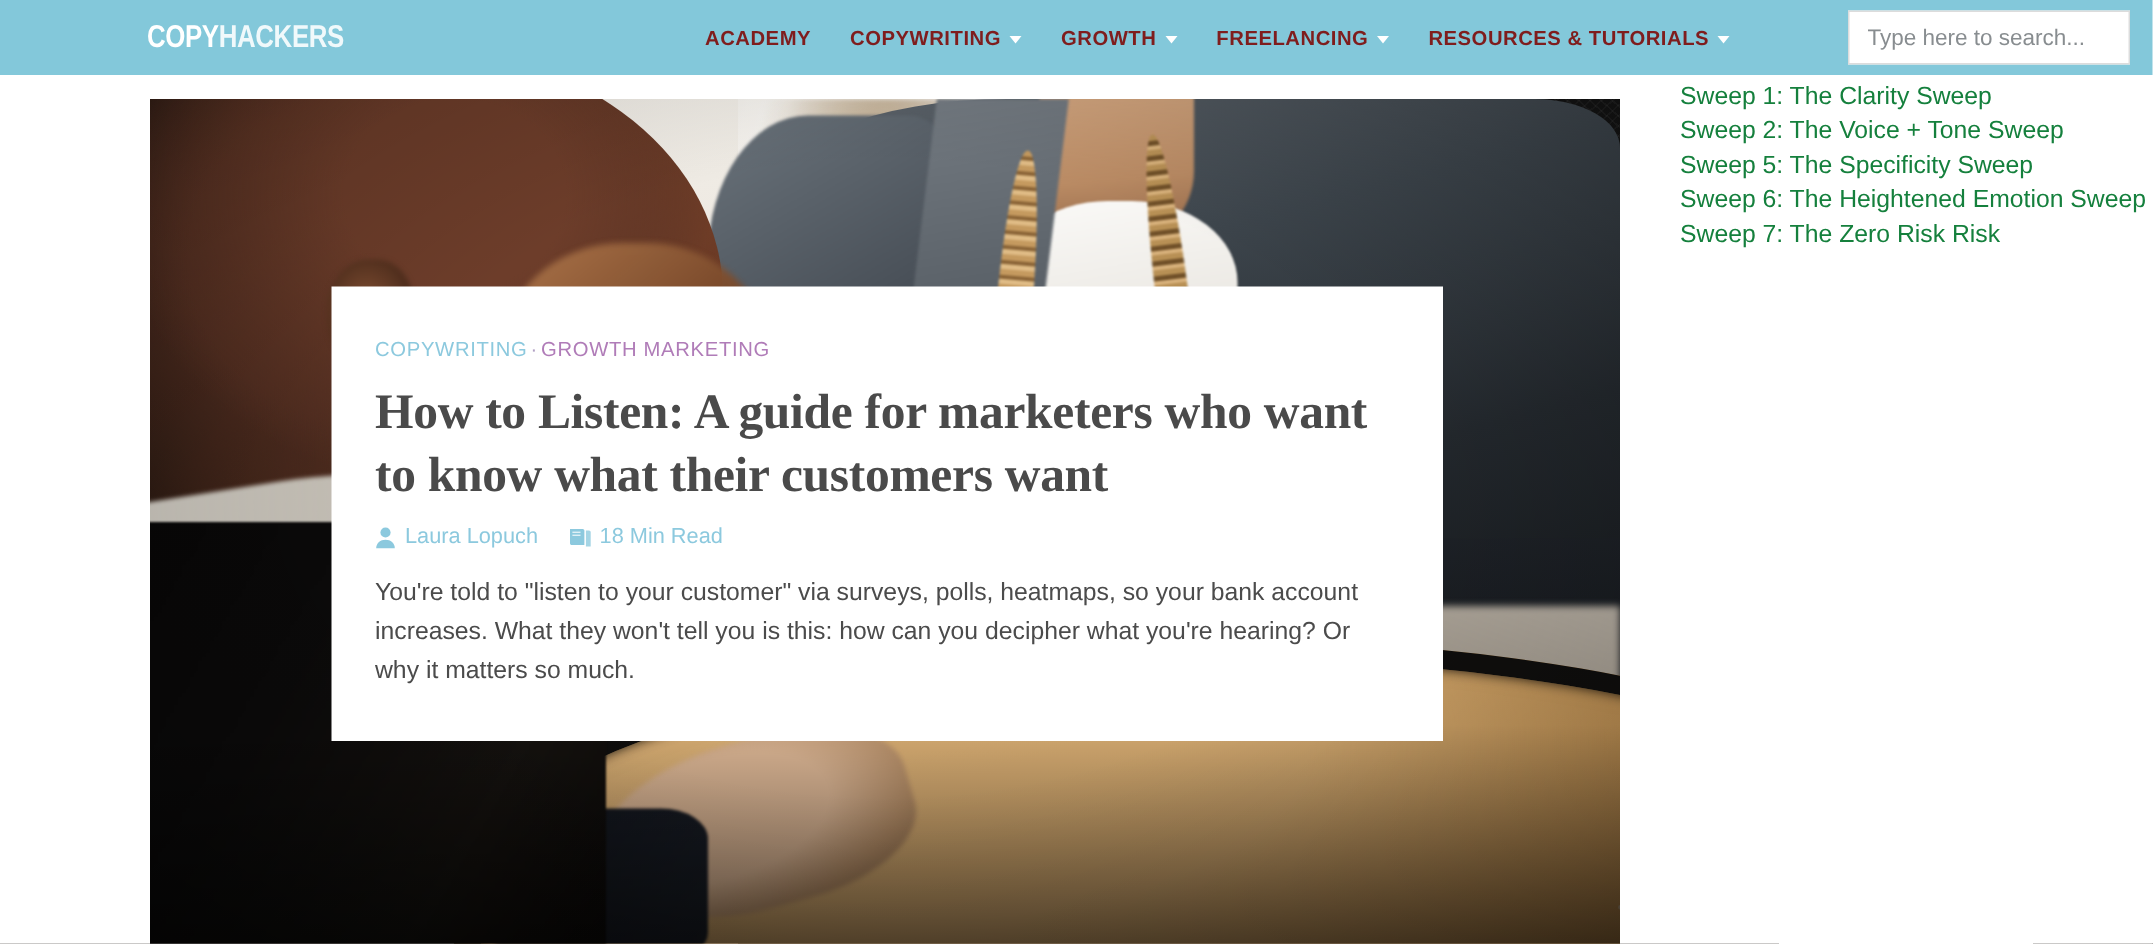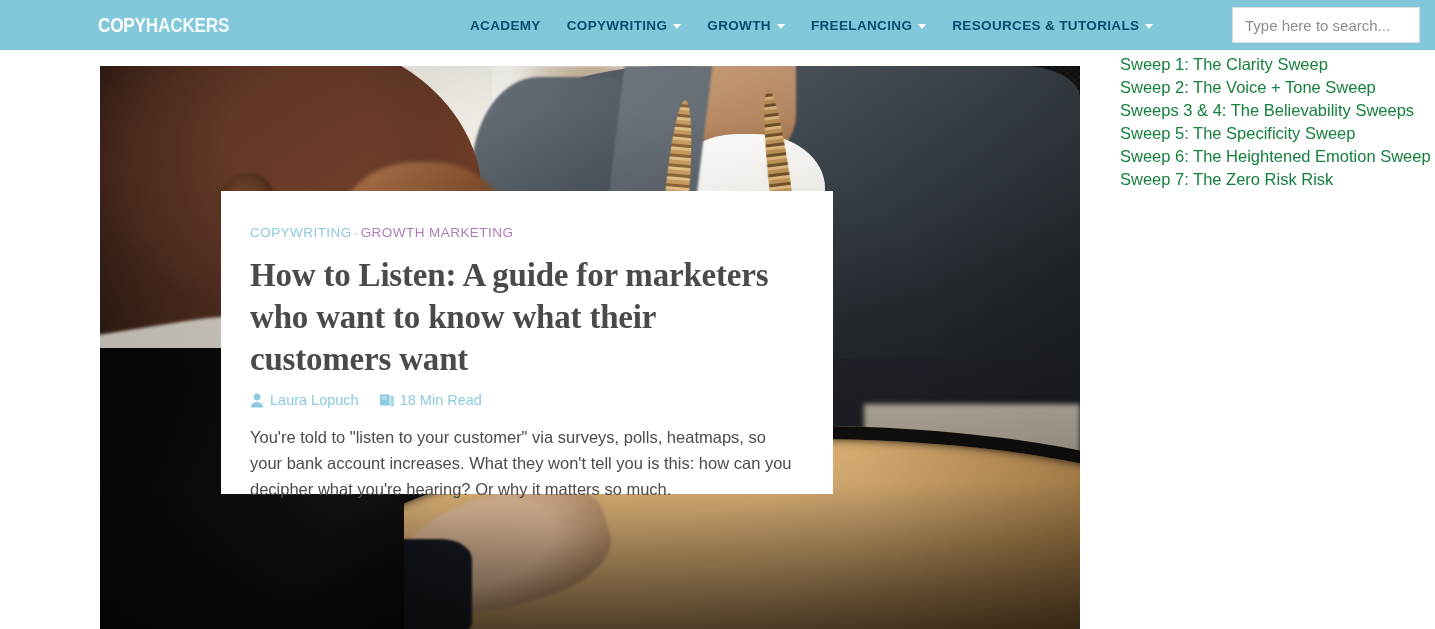--- a/index.html
+++ b/index.html
@@ -43,21 +43,21 @@
     top: 0;
     height: 50px;
     display: flex;
     align-items: center;
     gap: 26px;
   }
   .nav-item {
     display: flex;
     align-items: center;
     gap: 6px;
-    color: #0c4a6e;
+    color: #7f1d1d;
     font-size: 13.5px;
     font-weight: bold;
     letter-spacing: 0.35px;
     white-space: nowrap;
     cursor: pointer;
   }
   .caret {
     width: 0; height: 0;
     border-left: 4.5px solid transparent;
     border-right: 4.5px solid transparent;
@@ -284,21 +284,21 @@
   .ph-vignette {
     position: absolute; inset: 0;
     background: radial-gradient(ellipse at 50% 45%, rgba(0,0,0,0) 48%, rgba(0,0,0,0.26) 100%);
   }
 
   
   .article-card {
     position: absolute;
     left: 221px;
     top: 191px;
-    width: 612px;
+    width: 741px;
     height: 303px;
     background: #ffffff;
     padding: 34px 40px 0 29px;
   }
   .cat-line {
     font-size: 13.5px;
     letter-spacing: 0.45px;
     margin-bottom: 14px;
     white-space: nowrap;
   }
@@ -450,17 +450,16 @@
       <span>18 Min Read</span>
     </div>
   </div>
 
   <p class="excerpt">You're told to "listen to your customer" via surveys, polls, heatmaps, so your bank account increases. What they won't tell you is this: how can you decipher what you're hearing? Or why it matters so much.</p>
 </div>
 
 <div class="sidebar">
   <a class="sweep-link" href="#">Sweep 1: The Clarity Sweep</a>
   <a class="sweep-link" href="#">Sweep 2: The Voice + Tone Sweep</a>
-  <a class="sweep-link" href="#">Sweeps 3 &amp; 4: The Believability Sweeps</a>
   <a class="sweep-link" href="#">Sweep 5: The Specificity Sweep</a>
   <a class="sweep-link" href="#">Sweep 6: The Heightened Emotion Sweep</a>
   <a class="sweep-link" href="#">Sweep 7: The Zero Risk Risk</a>
 </div>
 
 </body></html>

